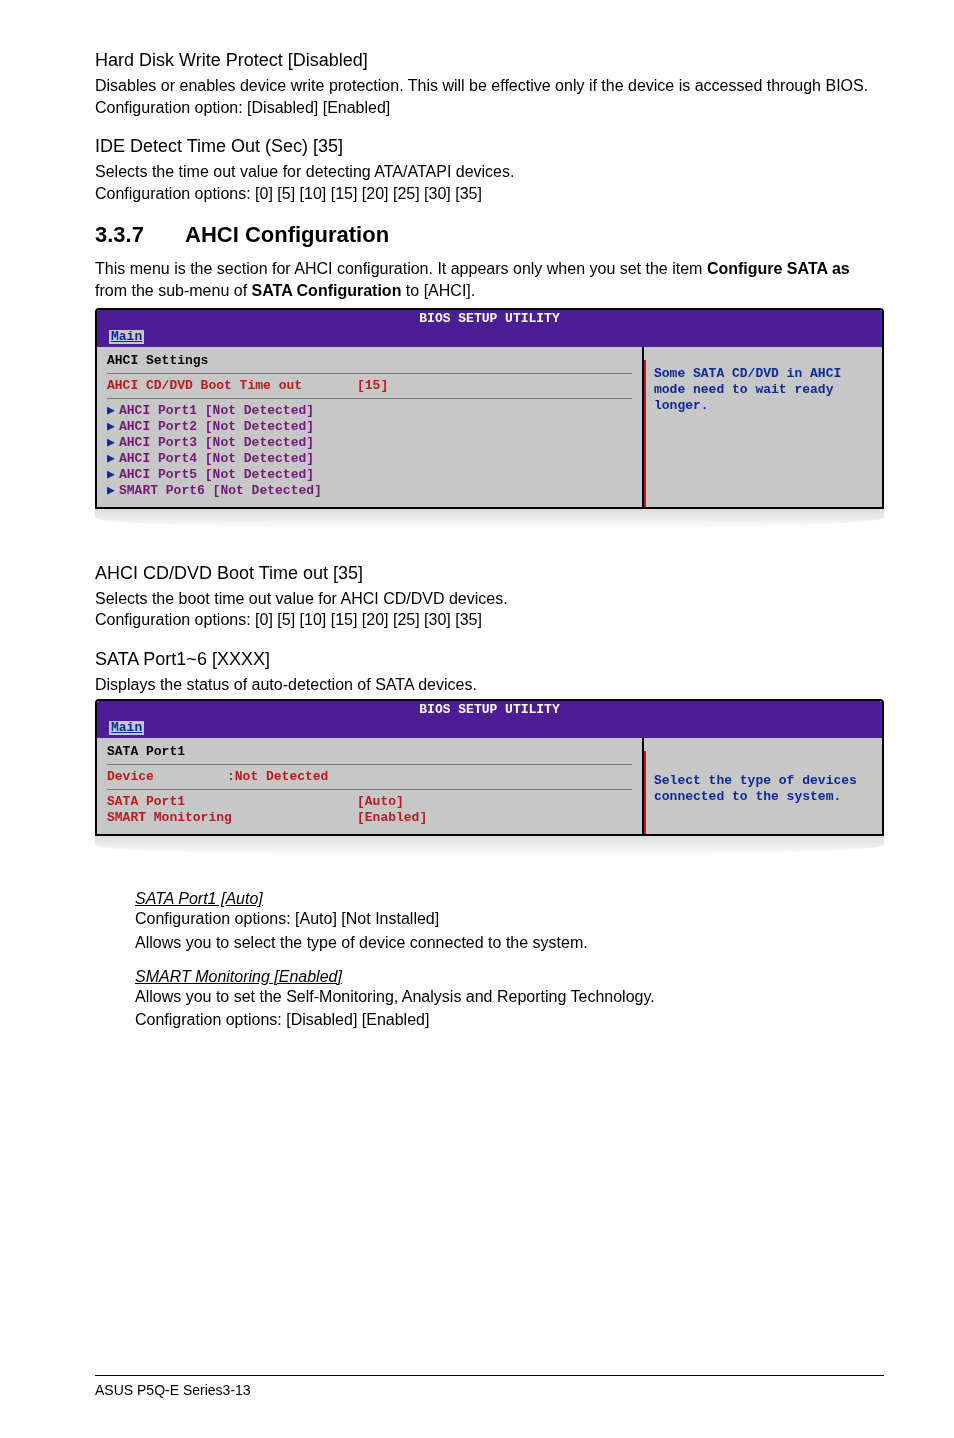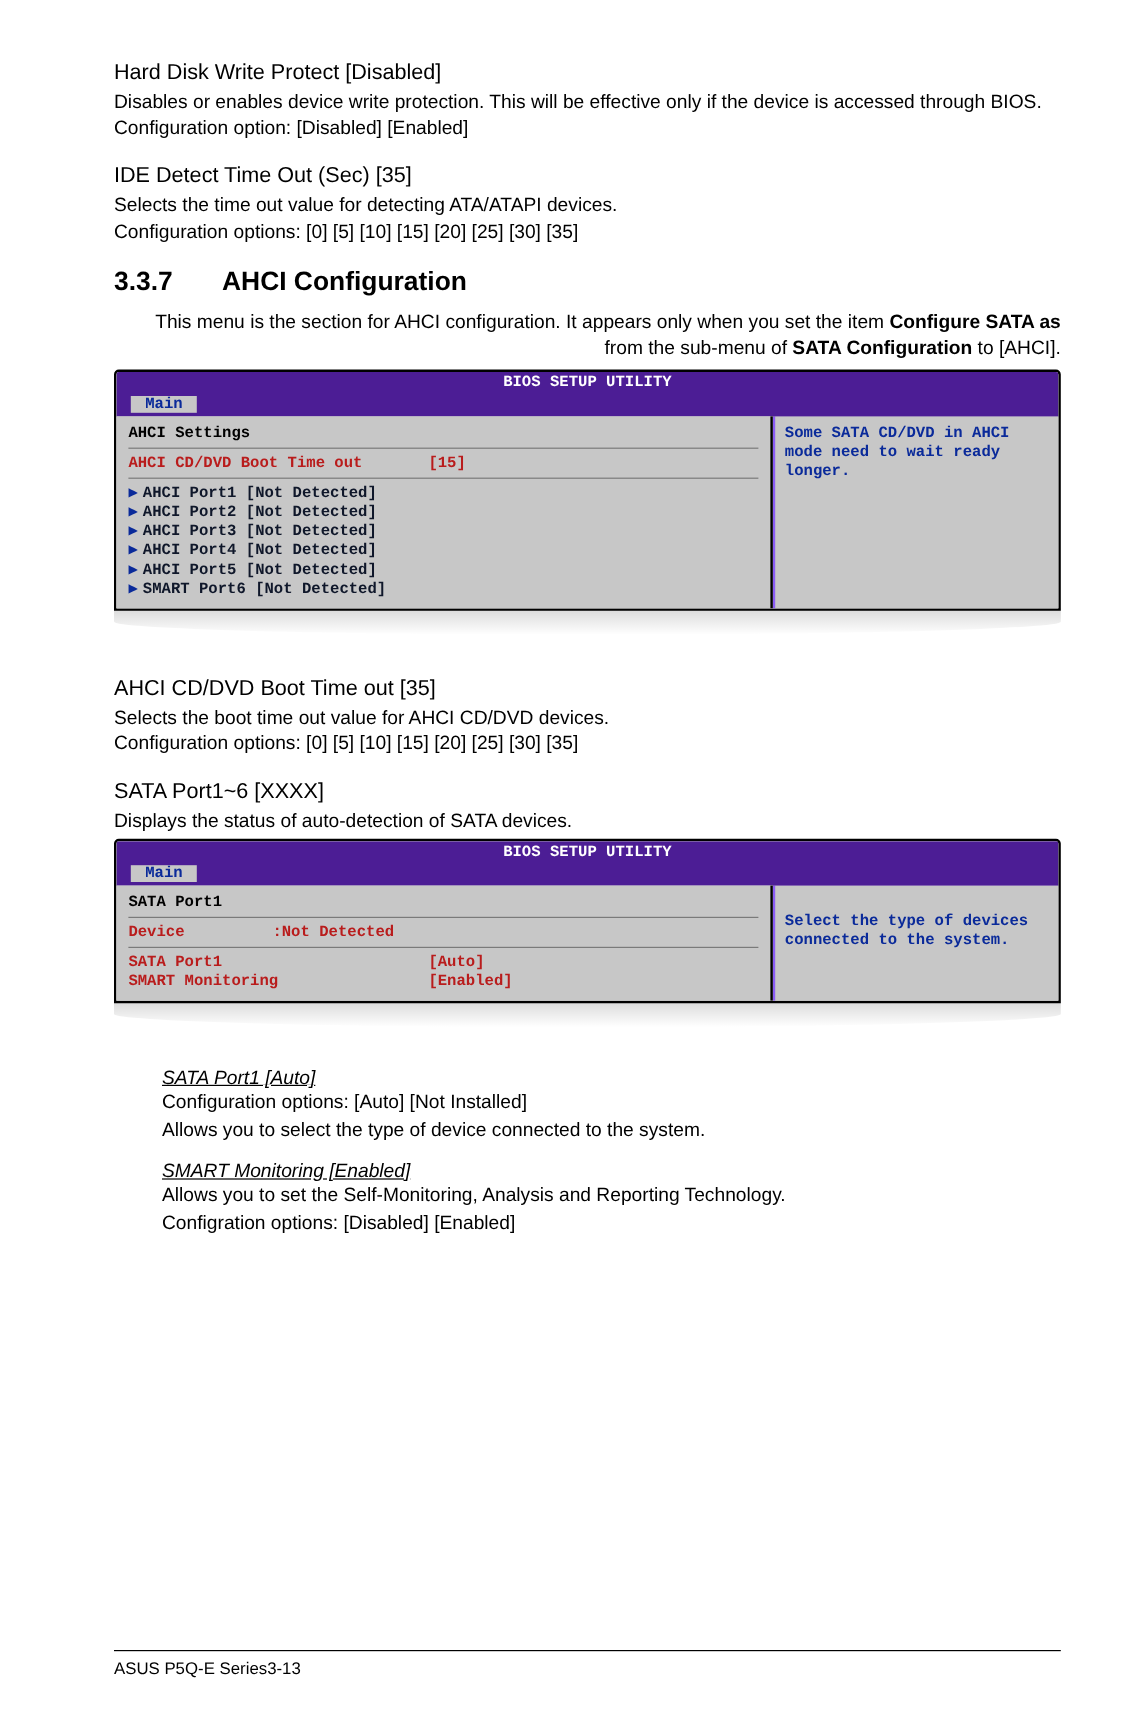--- a/index.html
+++ b/index.html
@@ -33,21 +33,20 @@
     margin: 8px 0 10px 0;
   }
   h2.numbered .num {
     display: inline-block;
     width: 90px;
   }
   p.intro {
     font-size: 16px;
     margin: 0 0 6px 0;
     line-height: 1.35;
-    text-align: right;
   }
   
   .bios-panel {
     border: 2px solid #000;
     border-radius: 4px 4px 0 0;
     overflow: hidden;
     margin-bottom: 4px;
     position: relative;
     font-family: "Courier New", monospace;
     font-size: 13px;
@@ -64,58 +63,60 @@
   }
   .bios-title .title-text {
     display: block;
   }
   .bios-tab {
     position: absolute;
     left: 12px;
     bottom: 3px;
     background: #c7c7c7;
     color: #0a2a9a;
-    padding: 0 12px;
+    padding: 0 2px;
     line-height: 14px;
+    text-decoration: underline;
   }
   .bios-body {
     display: flex;
     background: #c7c7c7;
   }
   .bios-left {
     flex: 1;
     border: 2px solid #000;
     border-top: none;
     border-left: none;
     border-bottom: none;
     padding: 6px 10px 8px 10px;
     min-height: 60px;
     position: relative;
     background: #c7c7c7;
   }
   .bios-right {
     width: 220px;
     border: 2px solid #000;
     border-top: none;
-    border-left: 2px solid #8b5cf6;
+    border-left: 2px solid #b91c1c;
     border-right: none;
     border-bottom: none;
     padding: 6px 8px 8px 8px;
     color: #0a2a9a;
     background: #c7c7c7;
+    margin-top: 13px;
   }
   .bios-line {
     white-space: pre;
     line-height: 16px;
   }
   .bios-heading {
     color: #000;
   }
   .bios-blue {
-    color: #0f172a;
+    color: #701a75;
   }
   .bios-sep {
     border-top: 1px solid #7a7a7a;
     margin: 4px 0 4px 0;
   }
   .bios-arrow {
     color: #0a2a9a;
     display: inline-block;
     width: 12px;
   }

